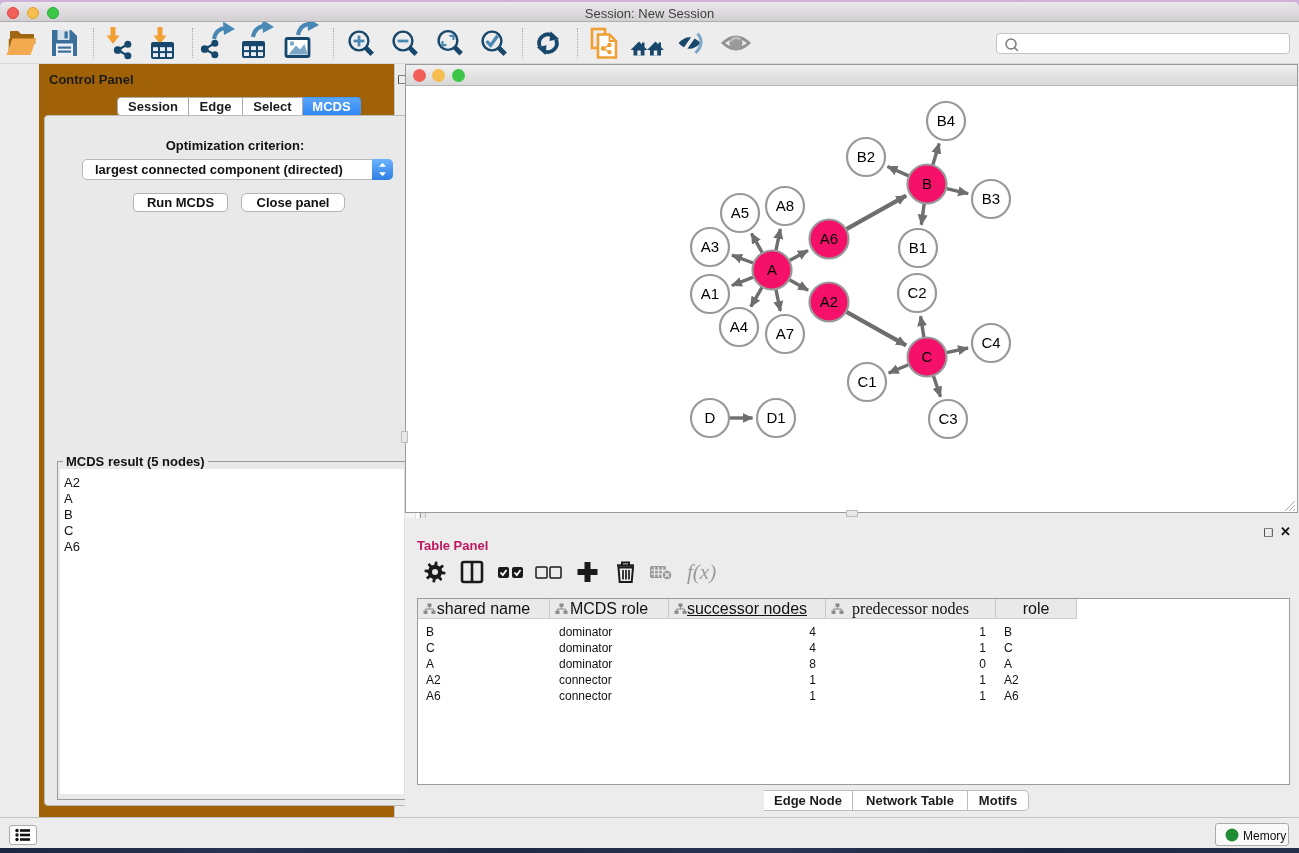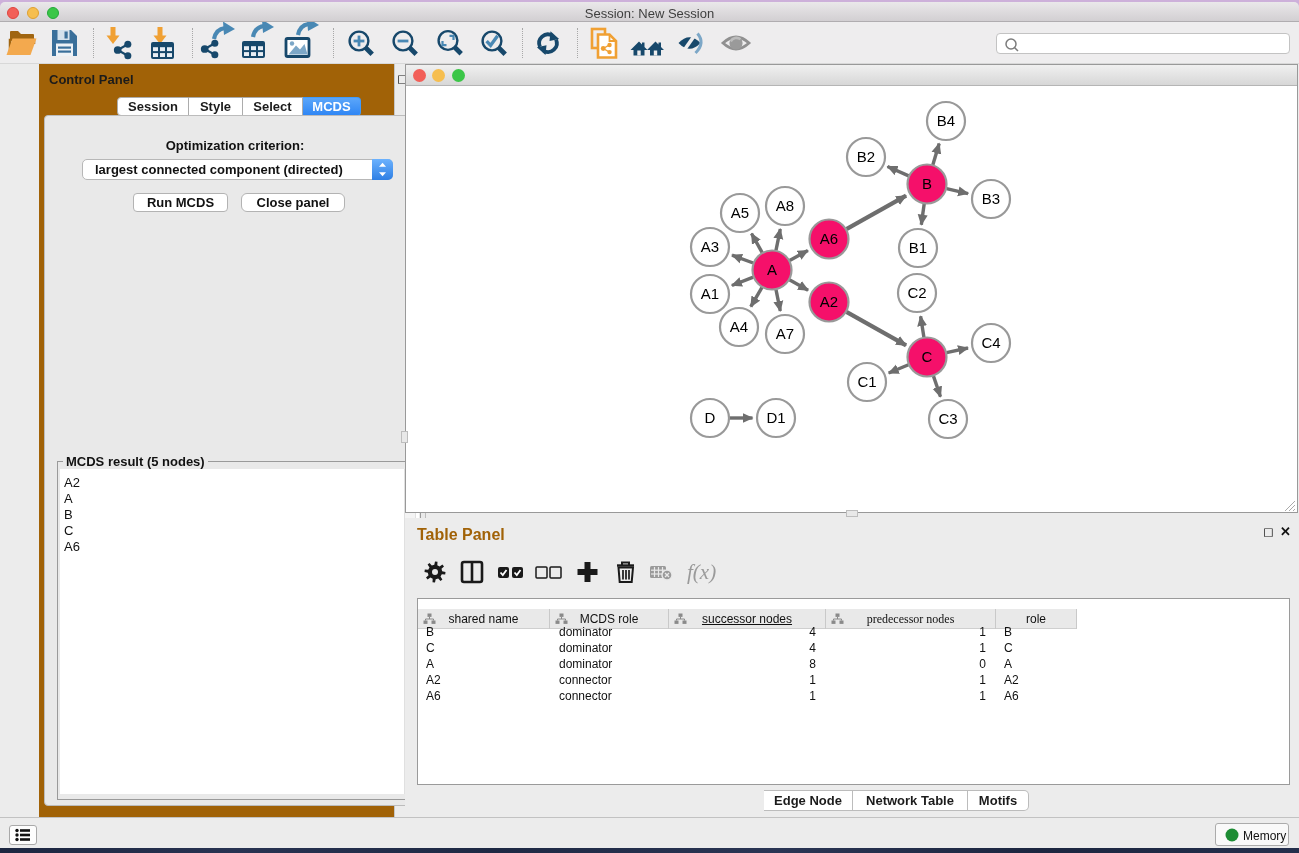--- a/index.html
+++ b/index.html
@@ -52,23 +52,23 @@
 
 
 #gwin { left:405px; top:64px; width:893px; height:449px; background:#fff; border:1px solid #999; }
 #gtitle { left:0; top:0; width:100%; height:21px; background:linear-gradient(#f0f0f0,#d7d7d7);
   border-bottom:1px solid #b5b5b5; }
 #gtitle .tl { position:absolute; top:4px; width:13px; height:13px; border-radius:50%; }
 #gtitle-text { width:100%; top:3px; text-align:center; font-size:13px; font-weight:bold; color:#2f2f2f; }
 
 
 #tpanel { left:405px; top:518px; width:894px; height:299px; background:#ececec; }
-#tpanel-title { left:12px; top:8px; font-size:16px; color:#a16207; font-weight:bold; }
+#tpanel-title { left:12px; top:20px; font-size:13px; color:#be185d; font-weight:bold; }
 #ttable { left:12px; top:80px; width:873px; height:187px; background:#fff; border:1px solid #9a9a9a; }
-#thead { left:0; top:10px; width:659px; height:20px; background:#e9e9e9; border-bottom:1px solid #cfcfcf; font-size:12px; color:#111; }
+#thead { left:0; top:0; width:659px; height:20px; background:#e9e9e9; border-bottom:1px solid #cfcfcf; font-size:16px; color:#111; }
 .hcell { position:absolute; top:0; height:20px; line-height:20px; border-right:1px solid #c9c9c9; text-align:center; }
 .trow { position:absolute; font-size:12px; color:#111; height:16px; line-height:16px; }
 .bottomtabs { position:absolute; left:267px; top:272px; height:21px; display:flex; font-size:13px; }
 .btab { background:#fff; border:1px solid #bcbcbc; border-left:none; text-align:center; line-height:19px; color:#1b1b1b; font-weight:bold; }
 .btab.first { border-left:1px solid #bcbcbc; border-radius:5px 0 0 5px; background:linear-gradient(#5ba6fa,#2f86f4); color:#fff; border-color:#3e9bfd;margin-top:36px; }
 .btab.last { border-radius:0 5px 5px 0; }
 
 
 #statusbar { left:0; top:817px; width:1299px; height:32px; background:#ececec; border-top:1px solid #c2c2c2; }
 #listbtn { left:9px; top:7px; width:28px; height:20px; background:#fdfdfd; border:1px solid #a9a9a9; border-radius:3px; }
@@ -189,21 +189,21 @@
 </div>
 
 <div class="abs" id="mainbg"></div>
 
 <div class="abs" id="cpanel">
   <div class="abs" id="cpanel-title">Control Panel</div>
   <div class="winbtns" style="left:358px;top:7px;">◻</div>
   <div class="winbtns" style="left:376px;top:7px;font-weight:bold;">✕</div>
   <div class="tabs">
     <div class="tab first" style="width:72px;">Session</div>
-    <div class="tab" style="width:54px;">Style</div>
+    <div class="tab" style="width:54px;">Edge</div>
     <div class="tab" style="width:60px;">Select</div>
     <div class="tab sel" style="width:58px;">MCDS</div>
   </div>
   <div class="abs" id="tabpane">
     <div class="abs" id="optlabel">Optimization criterion:</div>
     <div class="abs" id="combo">largest connected component (directed)
       <div class="spin">
         <svg width="21" height="21" viewBox="0 0 21 21">
           <path d="M7 7.8 L10.5 3.8 L14 7.8 Z" fill="#fff"></path>
           <path d="M7 13.2 L10.5 17.2 L14 13.2 Z" fill="#fff"></path>

